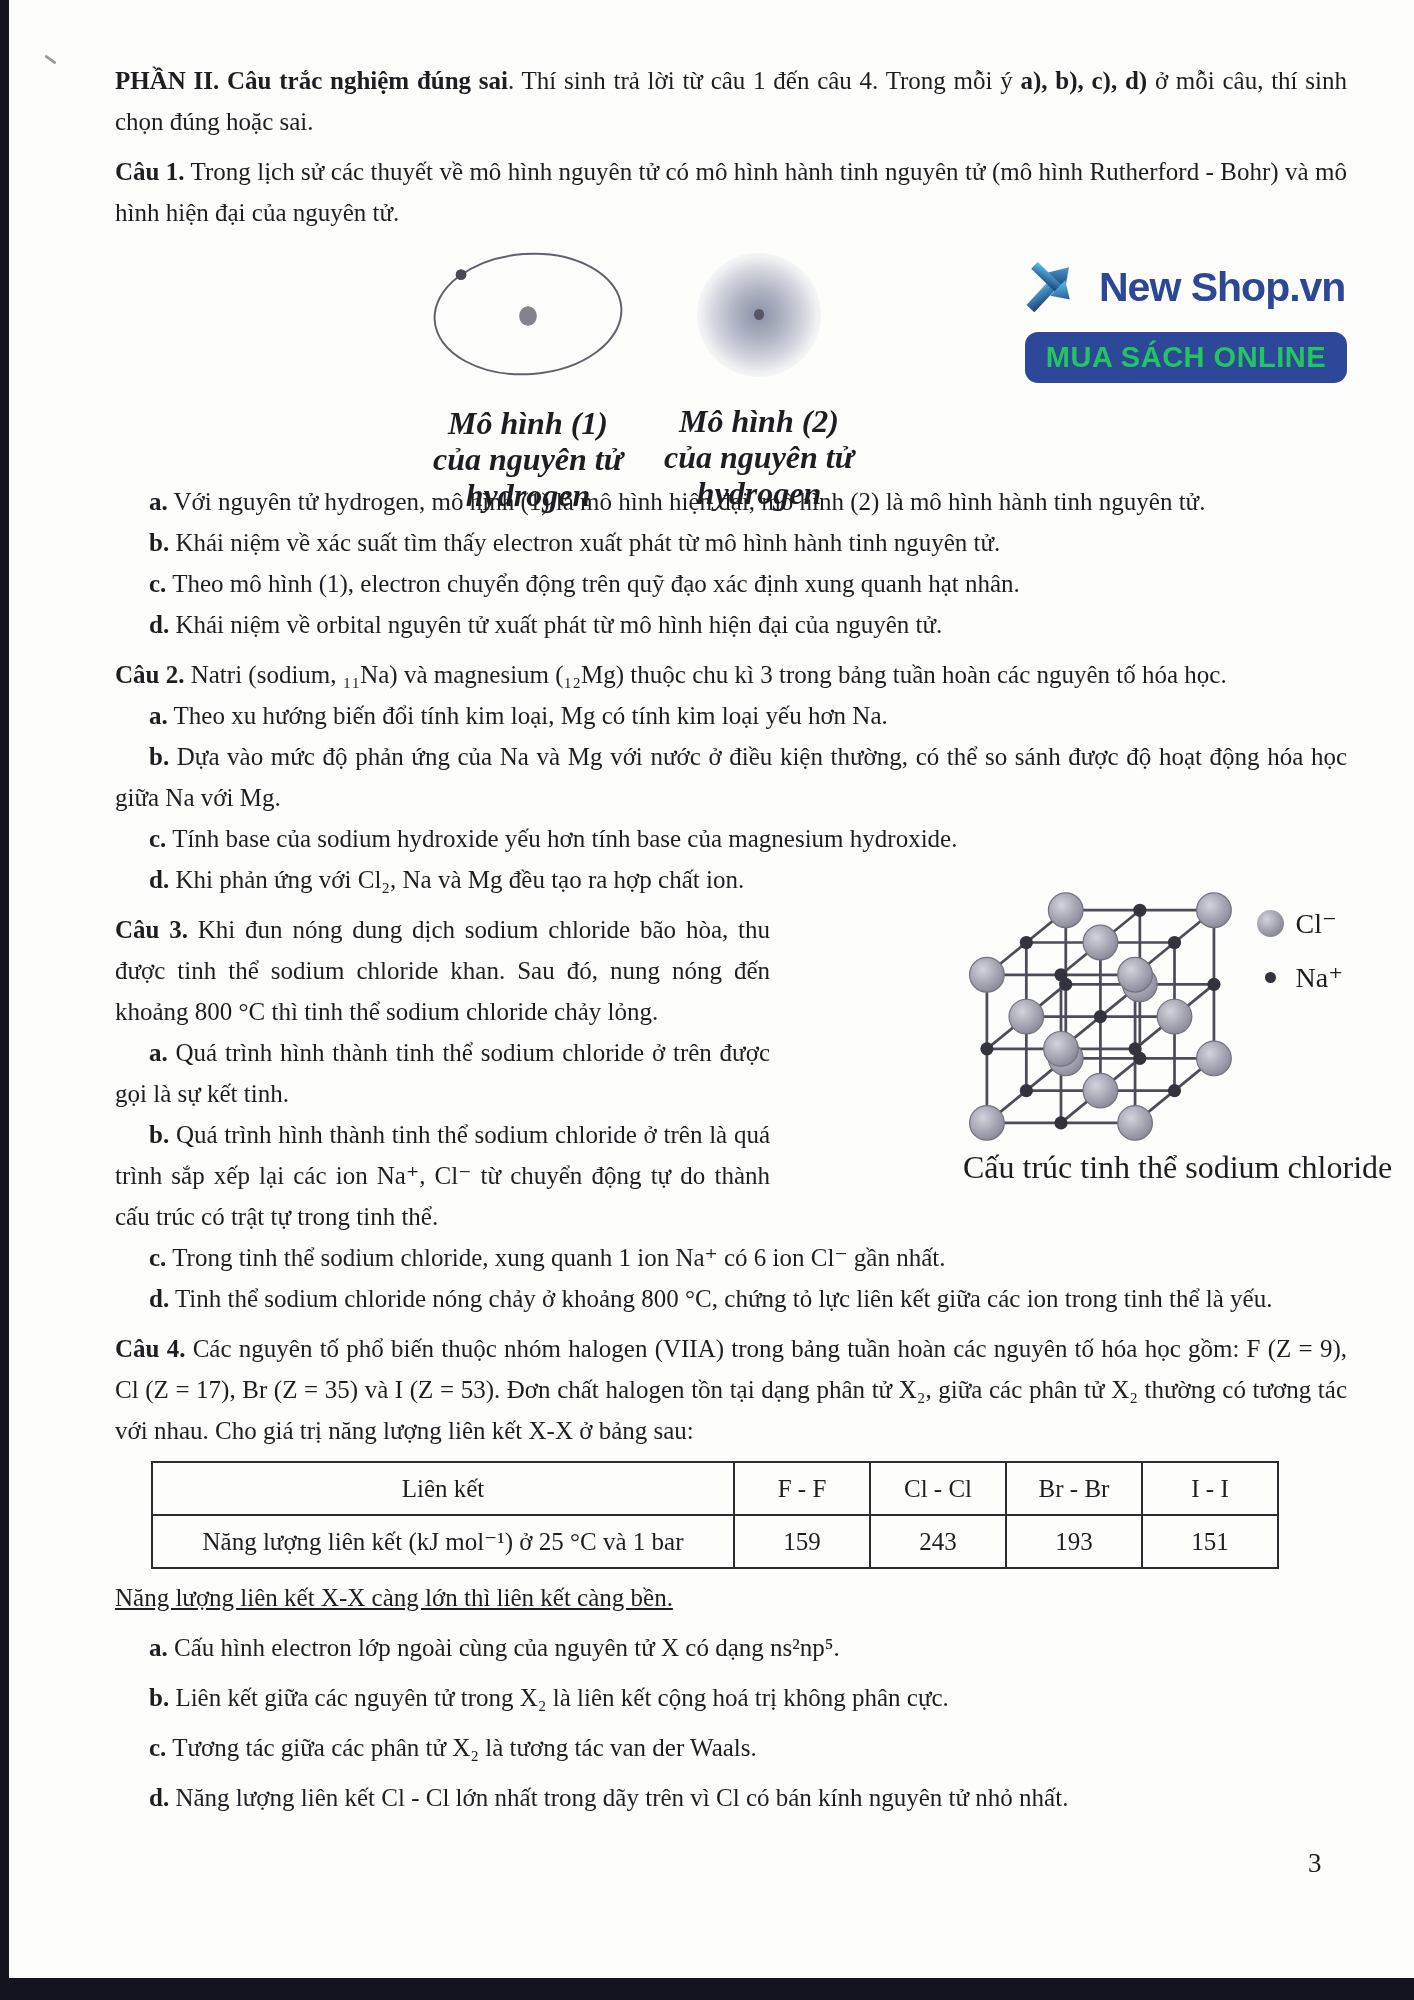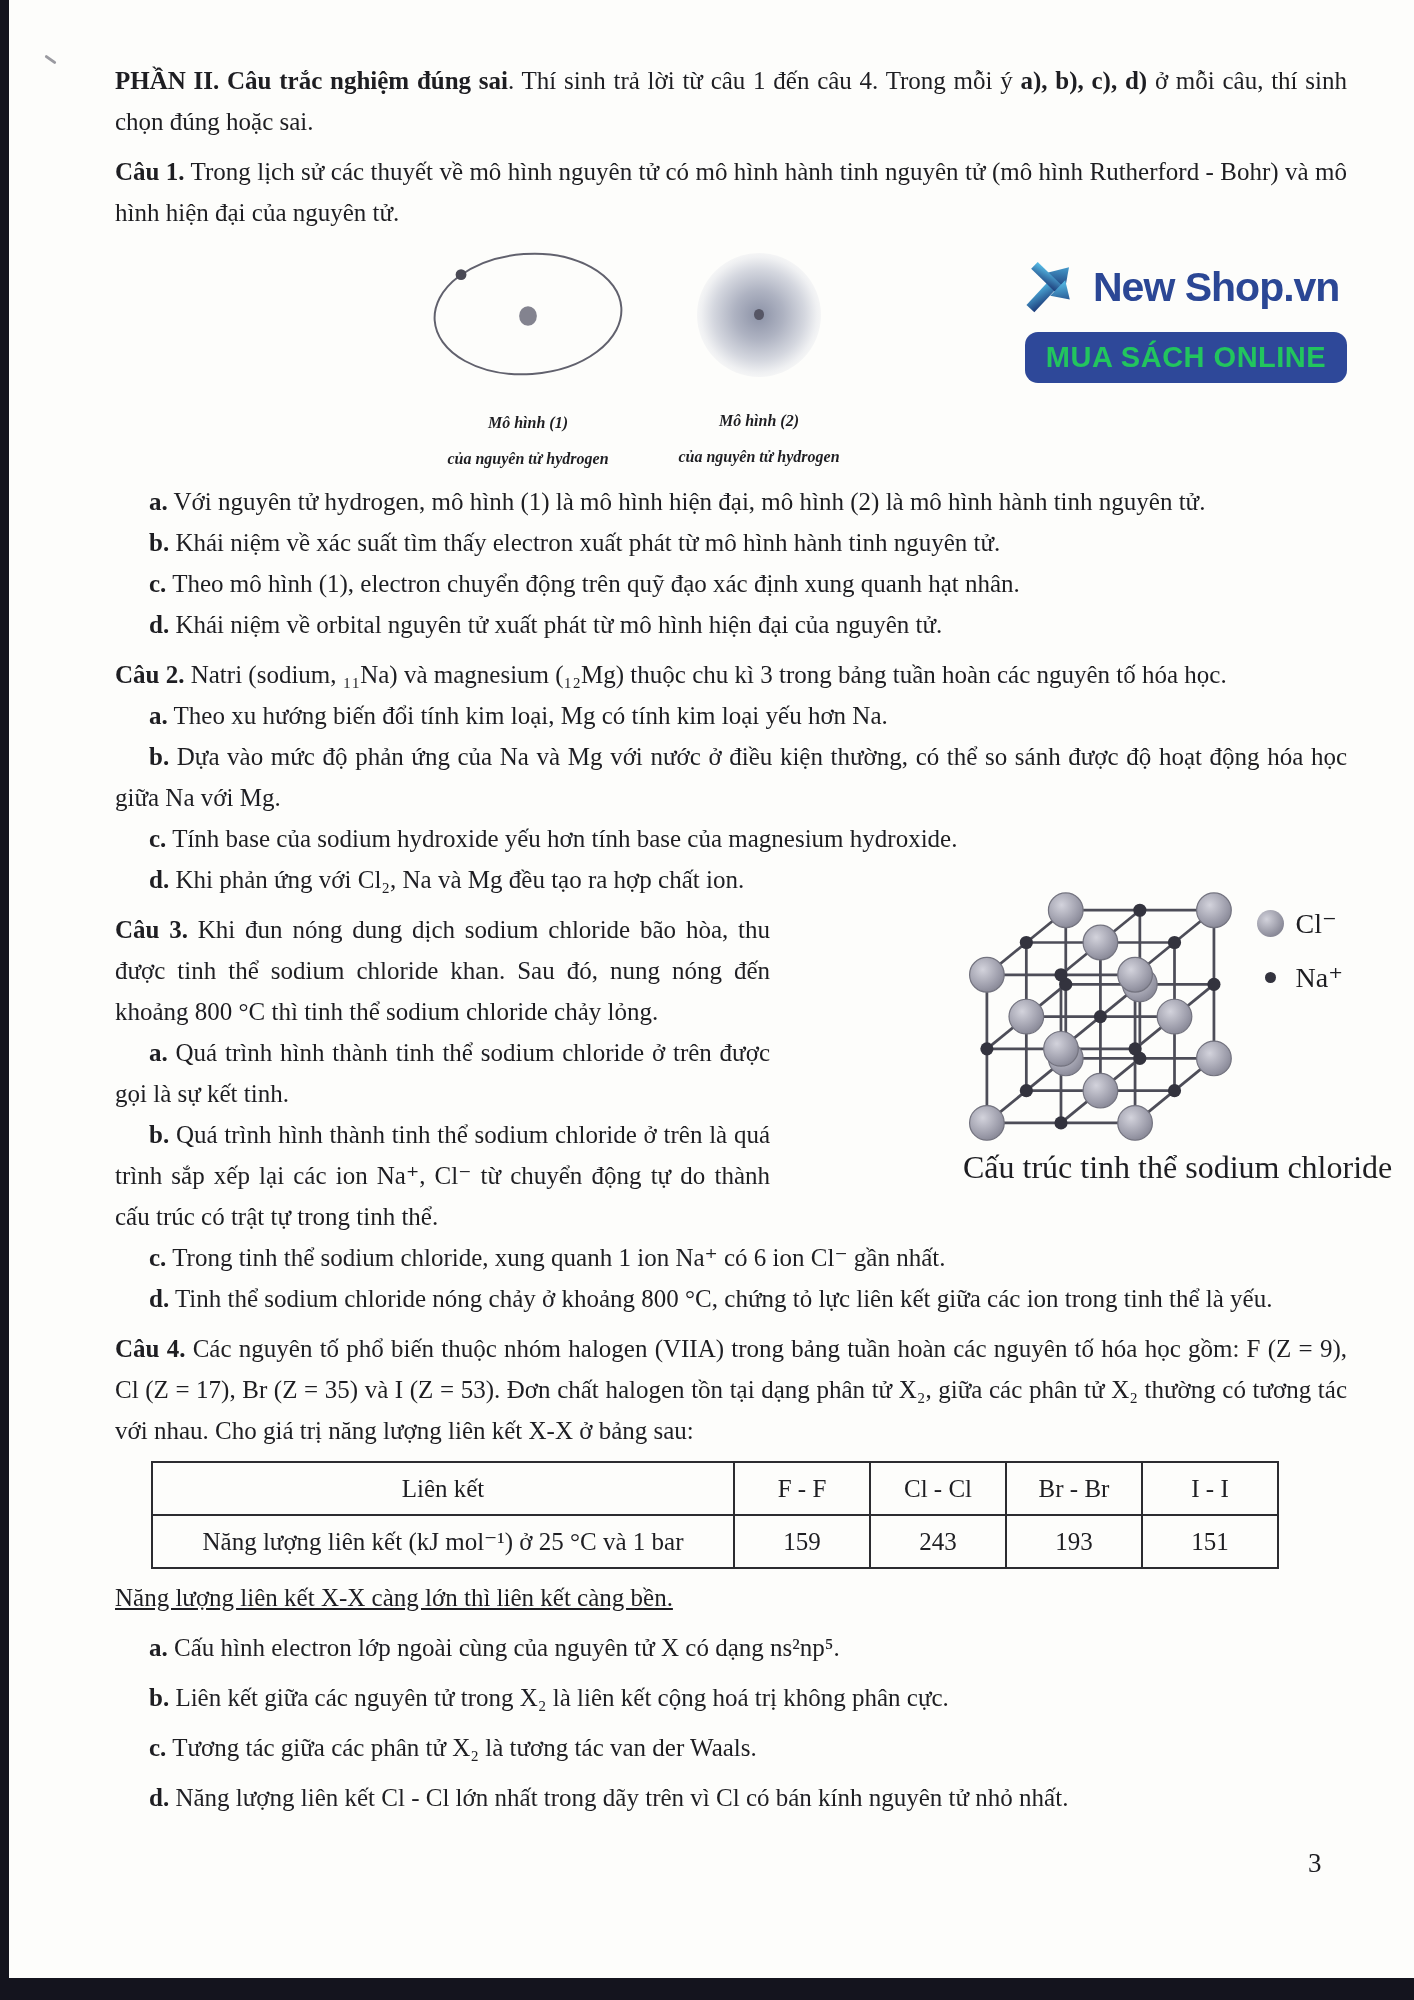--- a/index.html
+++ b/index.html
@@ -21,25 +21,25 @@
 
   
   .fig-block{position:relative;height:242px;margin-top:6px;}
   .fig-wrap{position:absolute;top:12px;width:300px;text-align:center;}
   .fig-wrap.f1{left:263px;}
   .fig-wrap.f2{left:494px;}
   .orbit-svg{display:inline-block;}
   .cloud{display:inline-block;width:124px;height:124px;border-radius:50%;position:relative;margin-top:2px;
     background:radial-gradient(circle,rgba(86,95,126,0.68) 0%,rgba(96,105,137,0.5) 28%,rgba(118,127,158,0.3) 52%,rgba(148,156,184,0.13) 66%,rgba(255,255,255,0) 78%);}
   .cloud::after{content:"";position:absolute;left:57px;top:56px;width:10px;height:11px;border-radius:50%;background:#565665;}
-  .fig-cap{margin-top:14px;font-weight:bold;font-style:italic;font-size:16px;line-height:36px;text-align:center;}
+  .fig-cap{margin-top:14px;font-weight:bold;font-style:italic;font-size:32px;line-height:36px;text-align:center;}
 
   
   .logo{position:absolute;top:12px;right:0;width:322px;}
-  .logo-top{display:flex;align-items:center;gap:6px;}
+  .logo-top{display:flex;align-items:center;gap:12px;}
   .brand{font-family:"Liberation Sans",sans-serif;font-weight:800;font-size:41px;letter-spacing:-1px;color:#2b4795;white-space:nowrap;}
   .banner{margin-top:9px;background:#2e4899;border-radius:13px;color:#22c55e;text-align:center;
     font-family:"Liberation Sans",sans-serif;font-weight:800;font-size:29px;line-height:31px;padding:10px 4px;letter-spacing:0.5px;white-space:nowrap;}
 
   
   .q3{position:relative;}
   .q3-narrow{padding-right:577px;}
   .crystal{position:absolute;right:2px;top:-30px;width:382px;}
   .lattice-holder{position:relative;height:268px;}
   #nacl-svg{display:block;}

